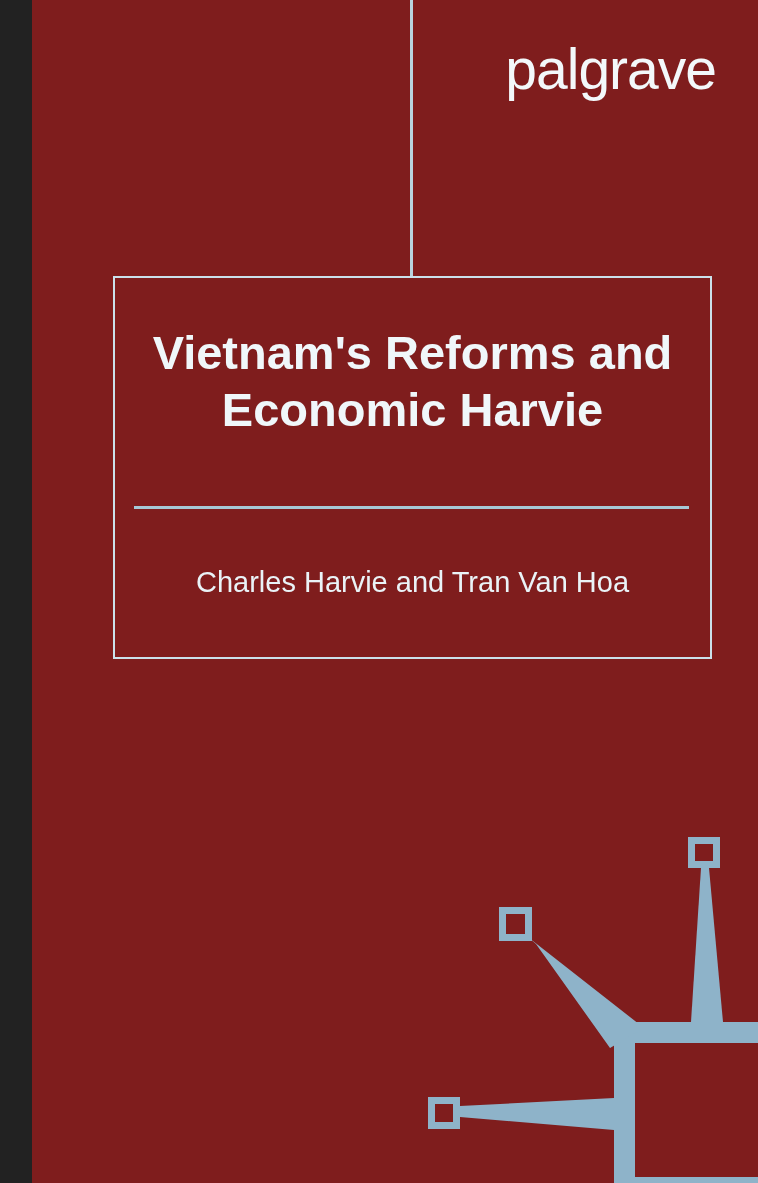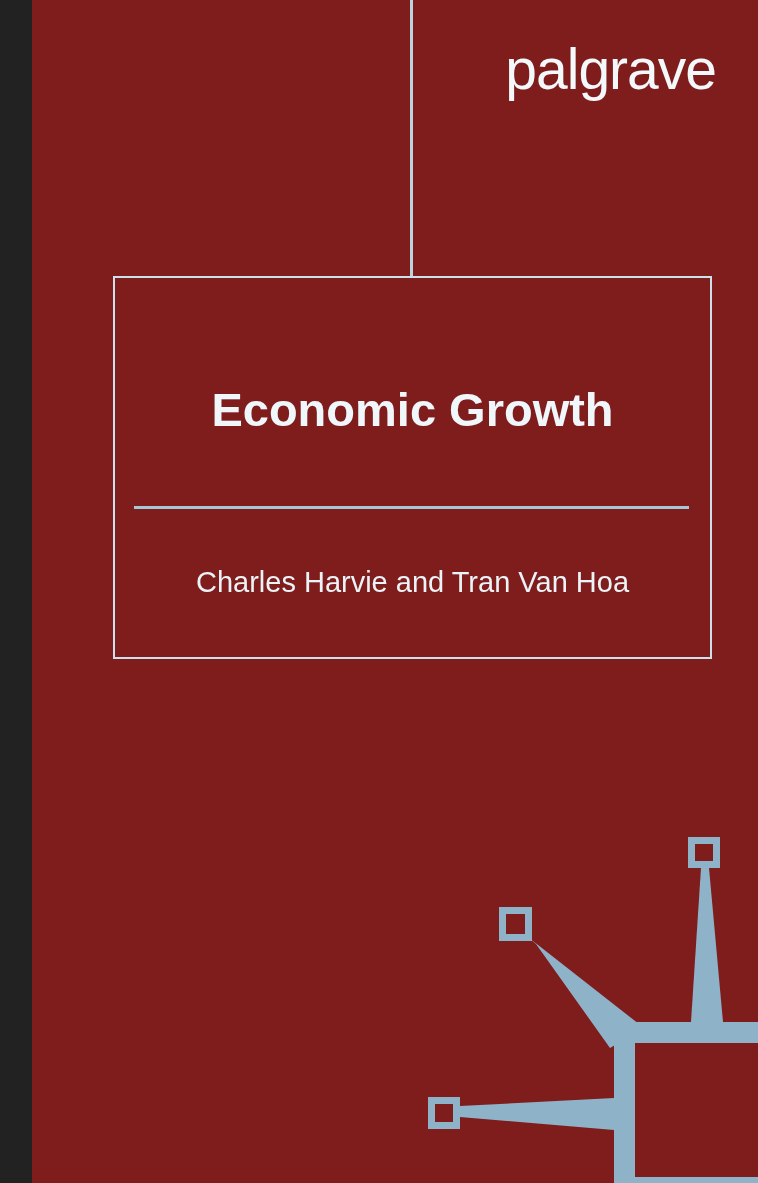--- a/index.html
+++ b/index.html
@@ -59,22 +59,22 @@
 <div class="cover">
 
   <div class="vrule"></div>
 
   <div class="logo">
     <div class="logo-line1">palgrave</div>
   </div>
 
   <div class="title-box">
     <h1 class="book-title">
-      <br>
-      <span>Economic Growth</span>
+      <span>Vietnam's Reforms and</span><br>
+      <span>Economic Harvie</span>
     </h1>
     <div class="divider"></div>
     <div class="author">Charles Harvie and Tran Van Hoa</div>
   </div>
 
   <svg class="chip" width="758" height="1183" viewBox="0 0 758 1183">
 
     <rect x="592.5" y="1032.5" width="162" height="155" fill="none" stroke="#8EB3C9" stroke-width="21"></rect>
 
     <polygon points="742,1022 758,1005 758,1022" fill="#8EB3C9"></polygon>

